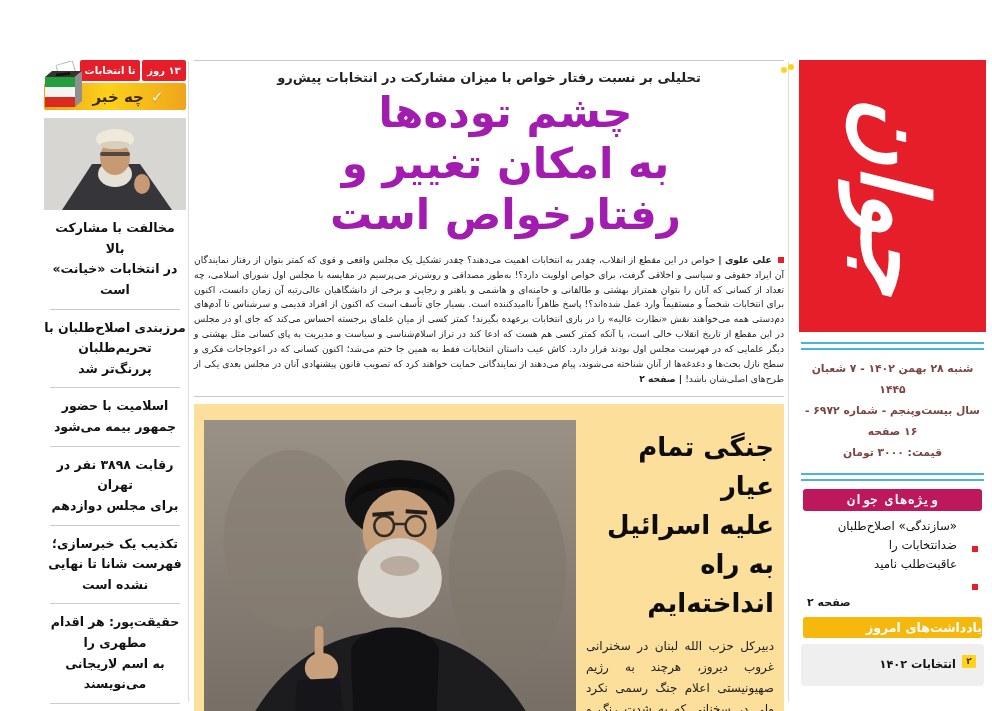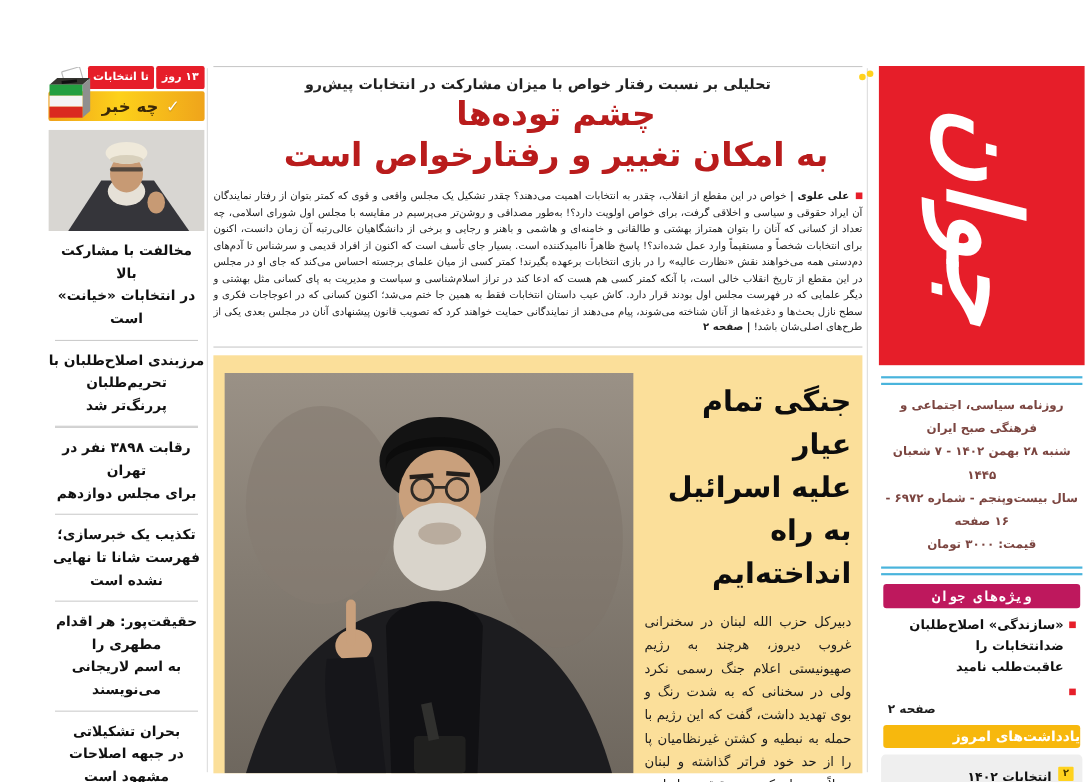--- a/index.html
+++ b/index.html
@@ -27,22 +27,22 @@
   .rail-photo{width:142px;height:92px;display:block;}
   .rail-story{white-space:pre-line;text-align:center;font-weight:700;
     font-size:12.5px;line-height:1.65;padding:8px 0;color:#111;}
   .rail-sep{border-top:1px solid #ccc;margin:0 6px;}
   .sq{display:inline-block;width:6px;height:6px;background:#e61e29;margin-left:3px;}
 
   
   .center-col{position:absolute;left:194px;top:60px;width:590px;}
   .rule{border-top:1px solid #c9c9c9;}
   .kicker{text-align:center;font-size:13px;font-weight:700;color:#222;margin-top:9px;}
-  .headline{white-space:pre-line;text-align:center;font-weight:700;color:#b91c1c;
-    font-size:30px;line-height:1.22;margin-top:2px;margin-left:33px;}
+  .headline{white-space:pre-line;text-align:center;font-weight:700;color:#a21caf;
+    font-size:42px;line-height:1.22;margin-top:2px;margin-left:33px;}
   .lead-body{margin-top:12px;font-size:9.2px;line-height:1.62;text-align:justify;color:#222;}
   .lead-byline{font-weight:700;}
   .lead-page{font-weight:700;}
   .mid-rule{border-top:1px solid #c9c9c9;margin:9px 0 7px;}
   .yellow-panel{height:380px;background:#fbdf9a;display:flex;}
   .feature-text{width:200px;padding:24px 10px 0 2px;box-sizing:border-box;}
   .feature-headline{white-space:pre-line;text-align:right;font-weight:700;
     font-size:26px;line-height:1.5;color:#0d0d0d;}
   .feature-body{margin-top:13px;font-size:12px;line-height:1.76;text-align:justify;color:#1c1c1c;}
   .photo-wrap{flex:1;position:relative;}
@@ -57,21 +57,21 @@
   .logo-text{position:absolute;top:50%;left:50%;
     transform:translate(-50%,-50%) rotate(90deg);
     color:#fff;font-size:92px;font-weight:700;font-style:italic;white-space:nowrap;}
   .dbl-rule{height:4px;border-top:2px solid #49b4dc;border-bottom:2px solid #49b4dc;margin:10px 2px 8px;}
   .paper-info{text-align:center;font-weight:700;font-size:10.8px;line-height:1.95;color:#7b4540;}
   .sec-header{margin:8px 4px 6px;border-radius:3px;text-align:center;
     font-size:12.5px;font-weight:700;padding:3px 0;}
   .sec-header.red{background:#be185d;color:#fff;font-family:Liberation Mono, monospace;}
   .sec-header.yellow{background:#f7b80d;color:#fff;text-align:right;}
   .specials{padding:0 8px;}
-  .special-item{display:flex;gap:2px;font-size:11.8px;font-weight:700;line-height:1.6;color:#111;margin-bottom:4px;}
+  .special-item{display:flex;gap:12px;font-size:11.8px;font-weight:400;line-height:1.6;color:#111;margin-bottom:4px;align-items:center;}
   .special-item .sq{margin-top:6px;flex:none;}
   .special-text{white-space:pre-line;}
   .special-row{display:flex;justify-content:space-between;align-items:flex-start;}
   .special-page{font-size:11px;font-weight:700;white-space:nowrap;margin-right:6px;margin-top:18px;}
   .notes-box{background:#efefef;border-radius:4px;margin:4px 2px 0;padding:9px 8px 5px;}
   .note{display:flex;gap:6px;margin-bottom:7px;}
   .note-badge{width:14px;height:13px;background:#ffd21e;color:#4a3a00;font-size:9px;font-weight:700;
     text-align:center;line-height:13px;flex:none;margin-top:2px;border-radius:1px;}
   .note-title{font-size:11.3px;font-weight:700;line-height:1.5;color:#111;}
 </style>
@@ -115,20 +115,21 @@
     <ellipse cx="71" cy="27" rx="15" ry="4" fill="#d8d0bc"></ellipse>
     <ellipse cx="98" cy="66" rx="8" ry="10" fill="#c79a74"></ellipse>
   </svg>
 
   <div class="rail-story">مخالفت با مشارکت بالا
 در انتخابات «خیانت» است</div>
   <div class="rail-sep"></div>
   <div class="rail-story">مرزبندی اصلاح‌طلبان با تحریم‌طلبان
 پررنگ‌تر شد</div>
   <div class="rail-sep"></div>
+  <div class="rail-story">اسلامیت با حضور جمهور بیمه می‌شود</div>
   <div class="rail-sep"></div>
   <div class="rail-story">رقابت ۳۸۹۸ نفر در تهران
 برای مجلس دوازدهم</div>
   <div class="rail-sep"></div>
   <div class="rail-story">تکذیب یک خبرسازی؛
 فهرست شانا تا نهایی نشده است</div>
   <div class="rail-sep"></div>
   <div class="rail-story">حقیقت‌پور: هر اقدام مطهری را
 به اسم لاریجانی می‌نویسند</div>
   <div class="rail-sep"></div>
@@ -198,21 +199,20 @@
       <i></i>
     </div>
 
   <div class="logo-box">
     <span class="logo-text">جوان</span>
   </div>
 
   <div class="dbl-rule"></div>
 
   <div class="paper-info">
-    <div>روزنامه سیاسی، اجتماعی و فرهنگی صبح ایران</div>
     <div>شنبه ۲۸ بهمن ۱۴۰۲ - ۷ شعبان ۱۴۴۵</div>
     <div>سال بیست‌وپنجم - شماره ۶۹۷۲ - ۱۶ صفحه</div>
     <div>قیمت: ۳۰۰۰ تومان</div>
   </div>
 
   <div class="dbl-rule"></div>
 
   <div class="sec-header red">ویژه‌های جوان</div>
   <div class="specials">
     <div class="special-item">

